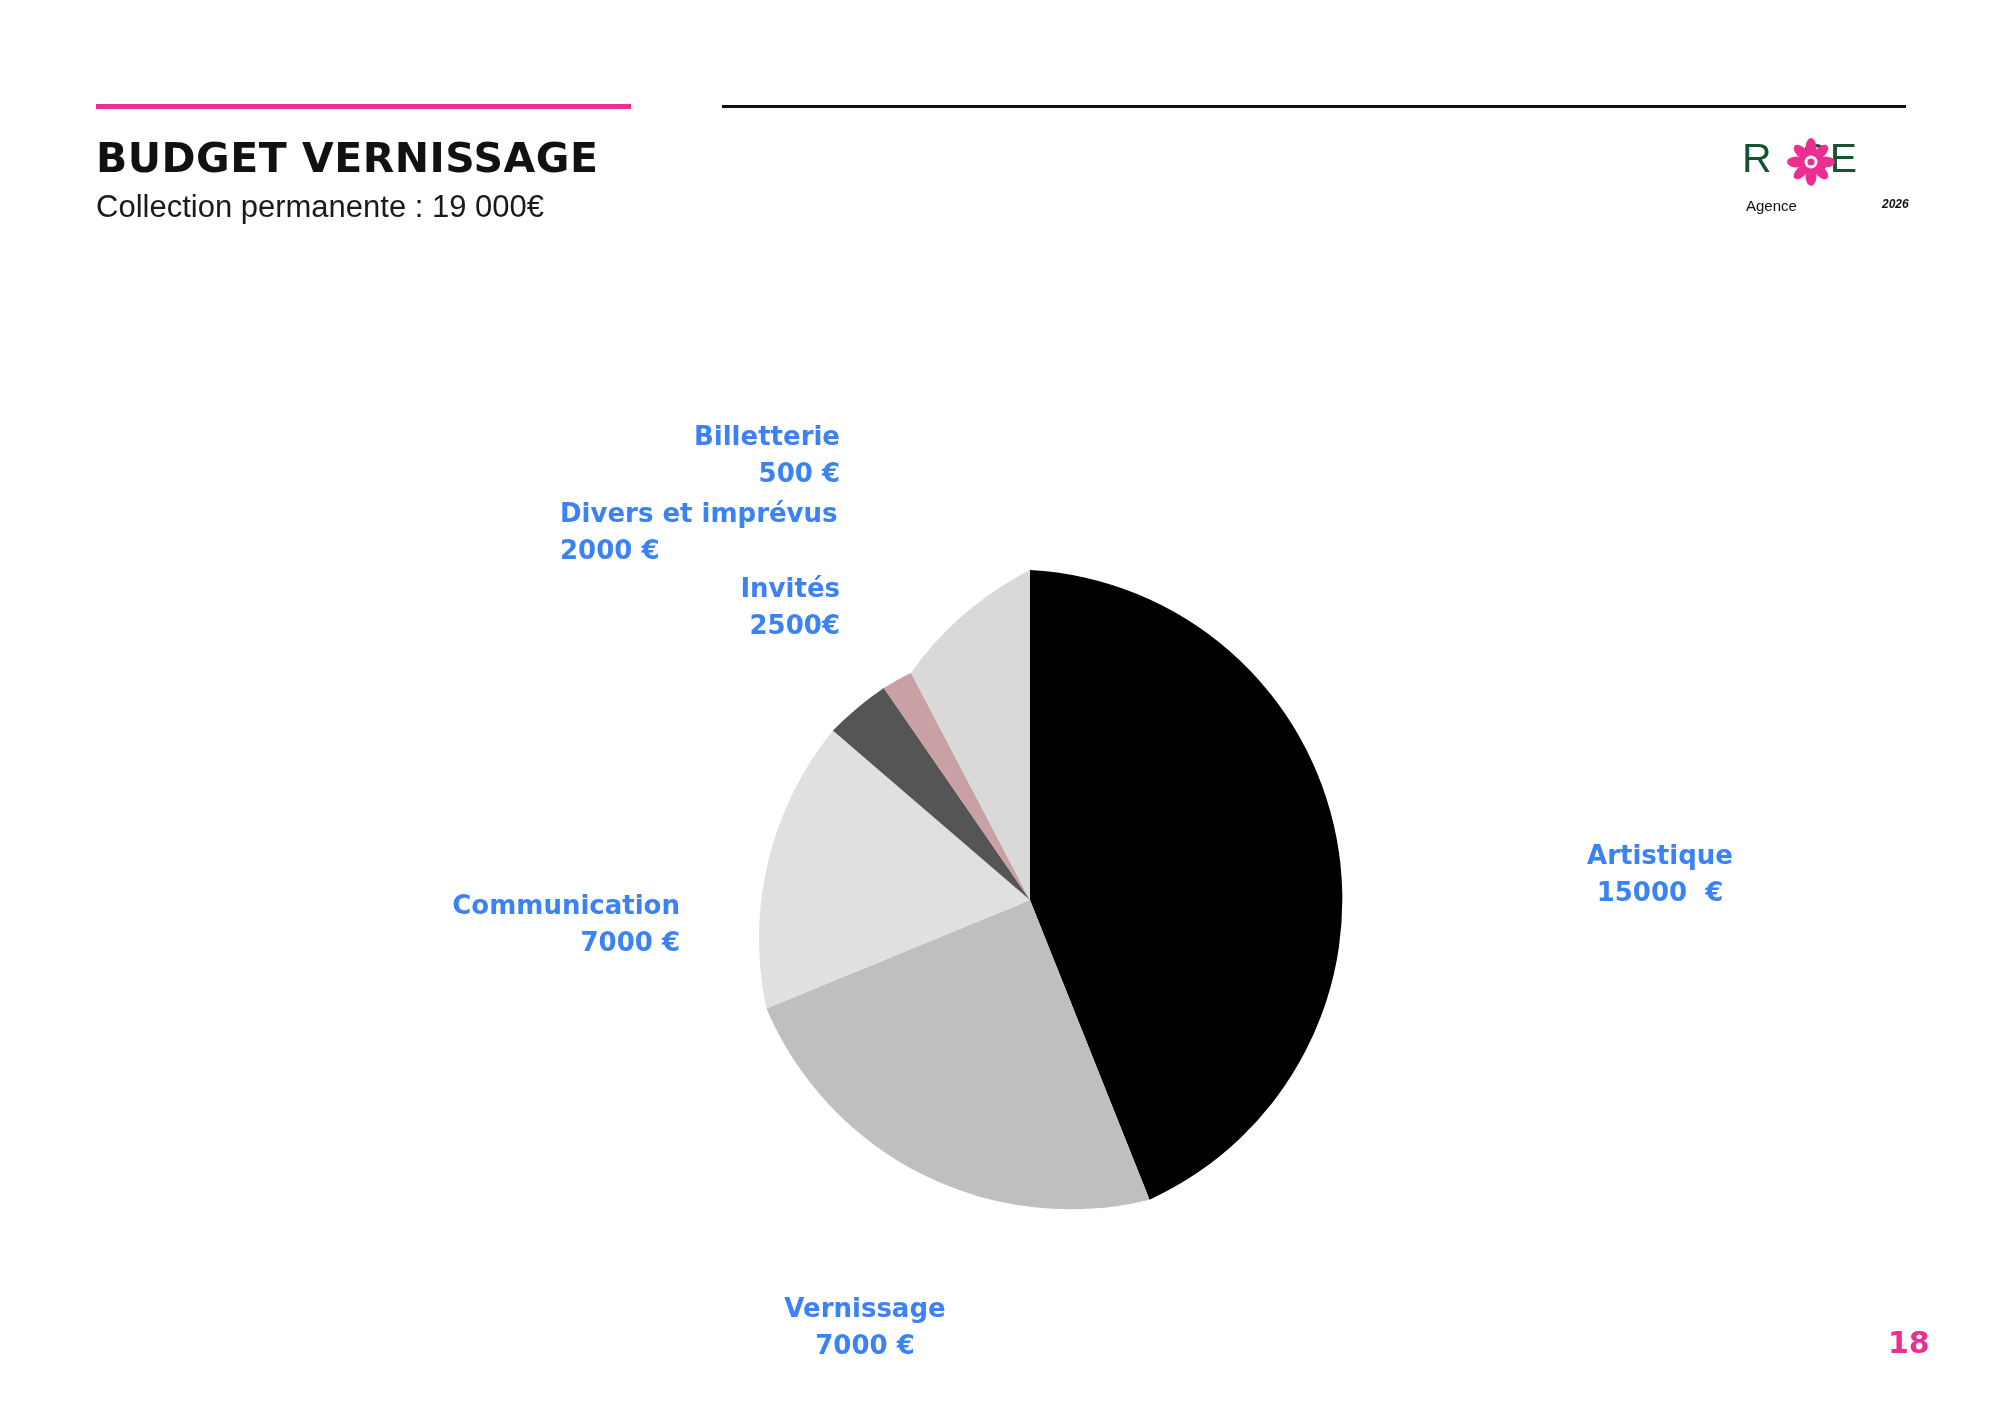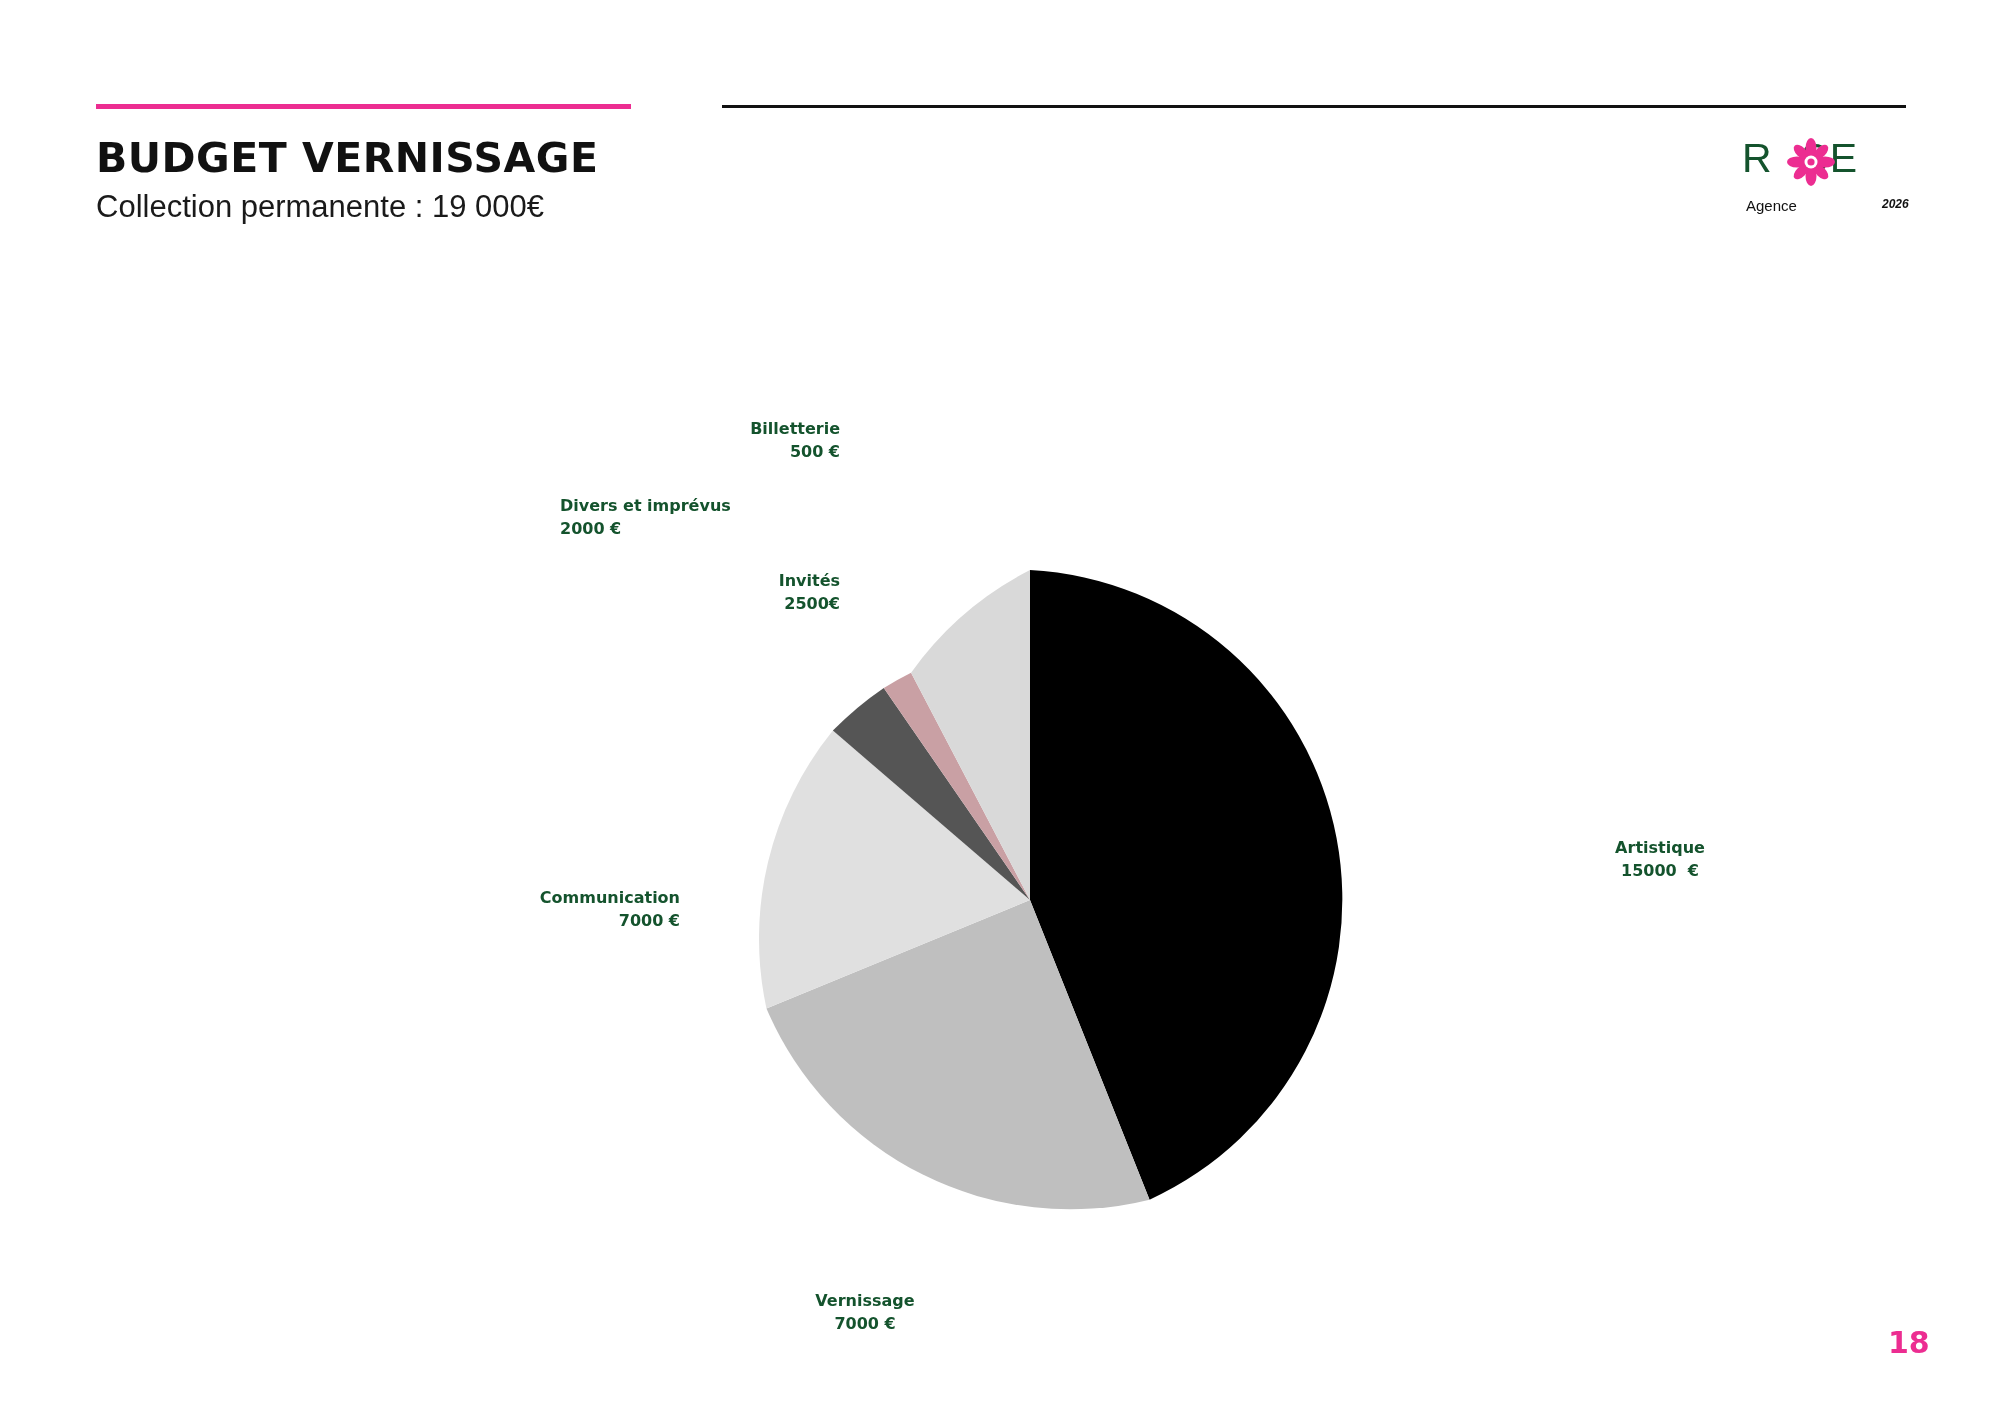--- a/index.html
+++ b/index.html
@@ -107,22 +107,22 @@
   .pie-svg {
     position: absolute;
     left: 690px;
     top: 560px;
   }
 
   .lbl {
     position: absolute;
     font-family: "DejaVu Sans", sans-serif;
     font-weight: 700;
-    font-size: 16px;
-    color: #14532d;
+    font-size: 26px;
+    color: #3b82f6;
     line-height: 1.42;
     white-space: pre;
   }
 
   
   #lbl-billetterie  { left: 450px; top: 418px; width: 390px; text-align: right; }
   #lbl-divers       { left: 560px; top: 495px; width: 565px; text-align: left; }
   #lbl-invites      { left: 420px; top: 570px; width: 420px; text-align: right; }
   #lbl-communication{ left: 300px; top: 887px; width: 380px; text-align: right; }
   #lbl-vernissage   { left: 700px; top: 1290px; width: 330px; text-align: center; }

